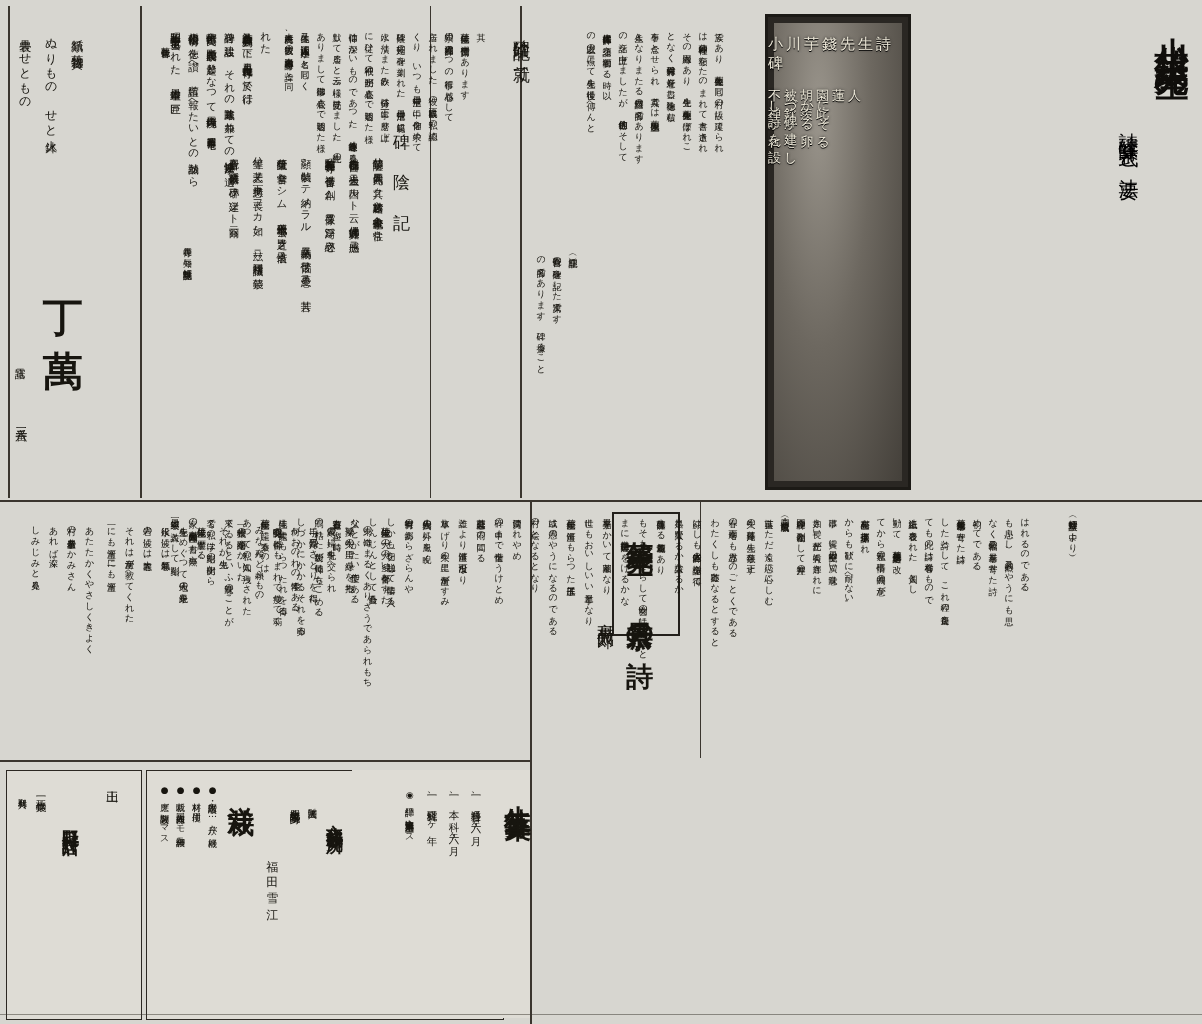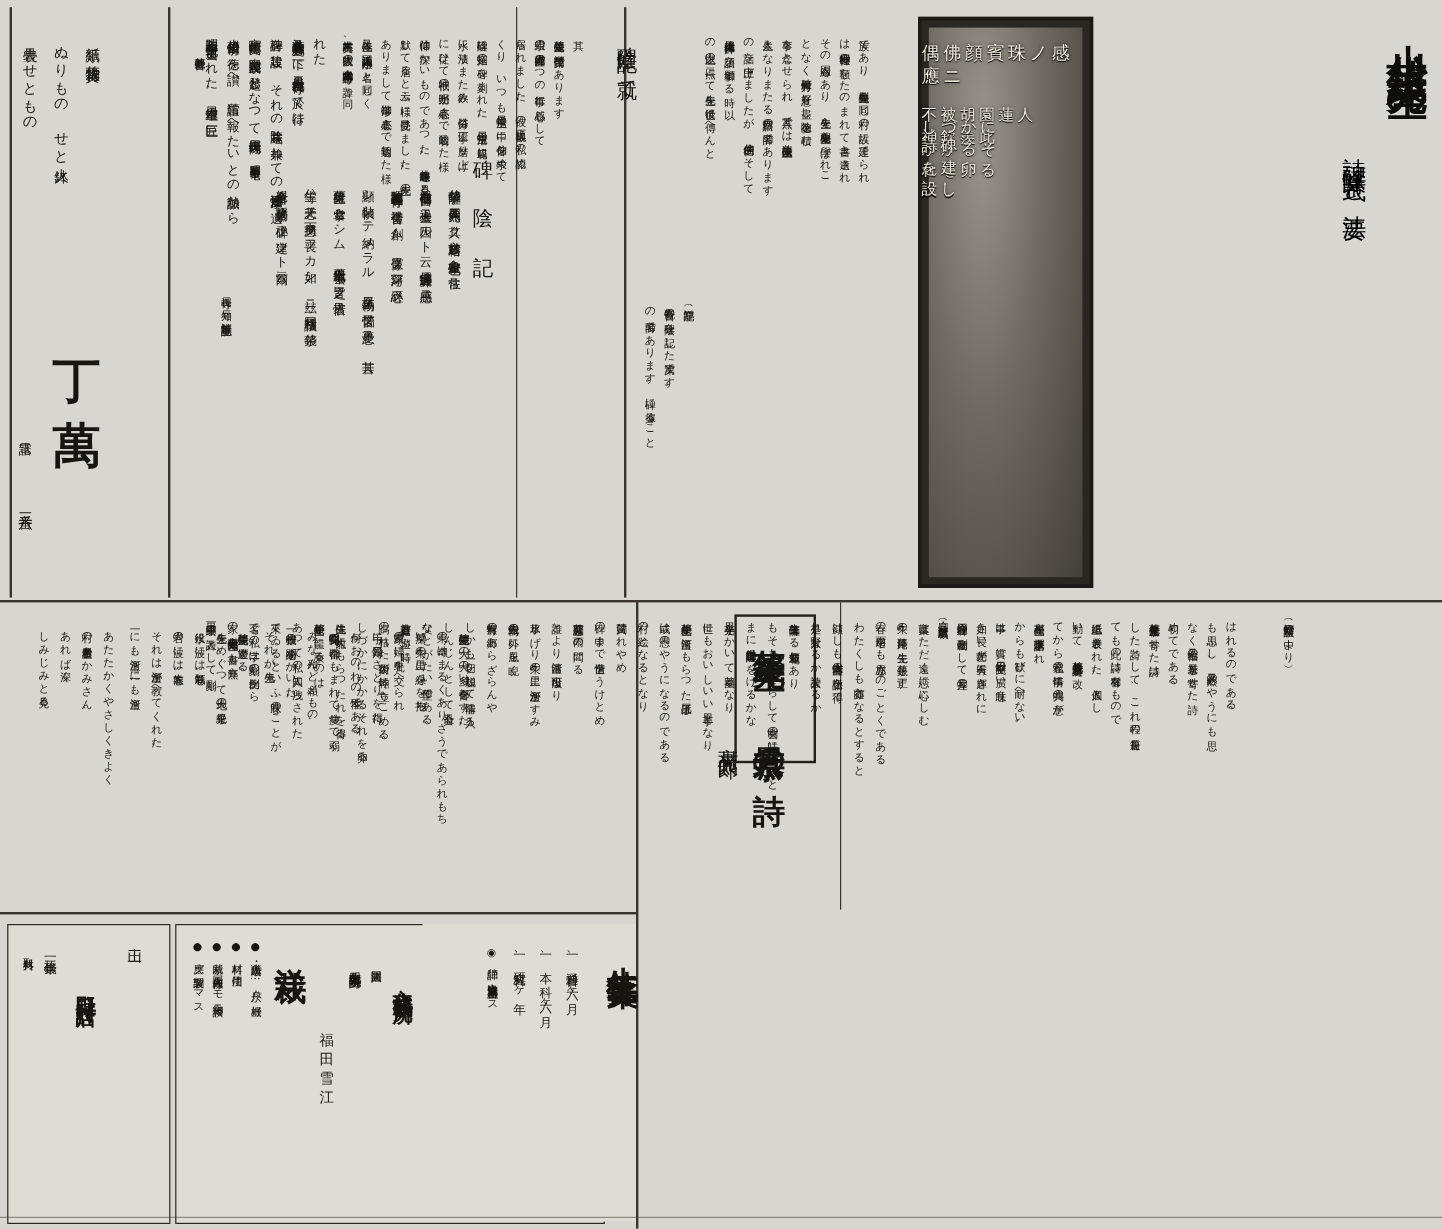--- a/index.html
+++ b/index.html
@@ -36,21 +36,21 @@
 <div id="page">
   <div class="paper"></div>
 
   <div id="masthead">
     <div class="col title">小川芋錢先生の</div>
     <div class="col sub">詩碑除幕式と法要</div>
   </div>
 
   <div id="photo">
     <div class="stone"></div>
-    <div class="gl" style="right:8px;top:18px;height:260px;">偶佛顔賓珠ノ感應ニ</div>
+    <div class="gl" style="right:8px;top:18px;height:260px;">小川芋錢先生詩碑</div>
     <div class="gl" style="right:42px;top:70px;height:200px;font-size:13px;">不被胡園蓮人神欽羨此</div>
     <div class="gl" style="right:72px;top:80px;height:210px;font-size:13px;">しづかにかかるそれを卵る</div>
     <div class="gl" style="right:104px;top:96px;height:150px;font-size:13px;">詩碑を建設し</div>
   </div>
 
   <div class="tcol col sm" style="right:930px;top:24px;height:150px;">れた</div>
   <div class="tcol col sm" style="right:948px;top:24px;height:430px;">族及多数有志参列の下に去月二十九日長禪寺に於て行は</div>
   <div class="tcol col sm" style="right:966px;top:24px;height:430px;">詩碑を建設し、それの除幕式を兼ねての追悼法要が遺</div>
   <div class="tcol col sm" style="right:984px;top:24px;height:430px;">宮崎仁十郎氏と山野義農氏が發起となつて長禪寺境内に</div>
   <div class="tcol col sm" style="right:1002px;top:24px;height:430px;">小川芋錢伯翁の徳を讃へ、舊誼に報へたいとの熱誠から</div>

